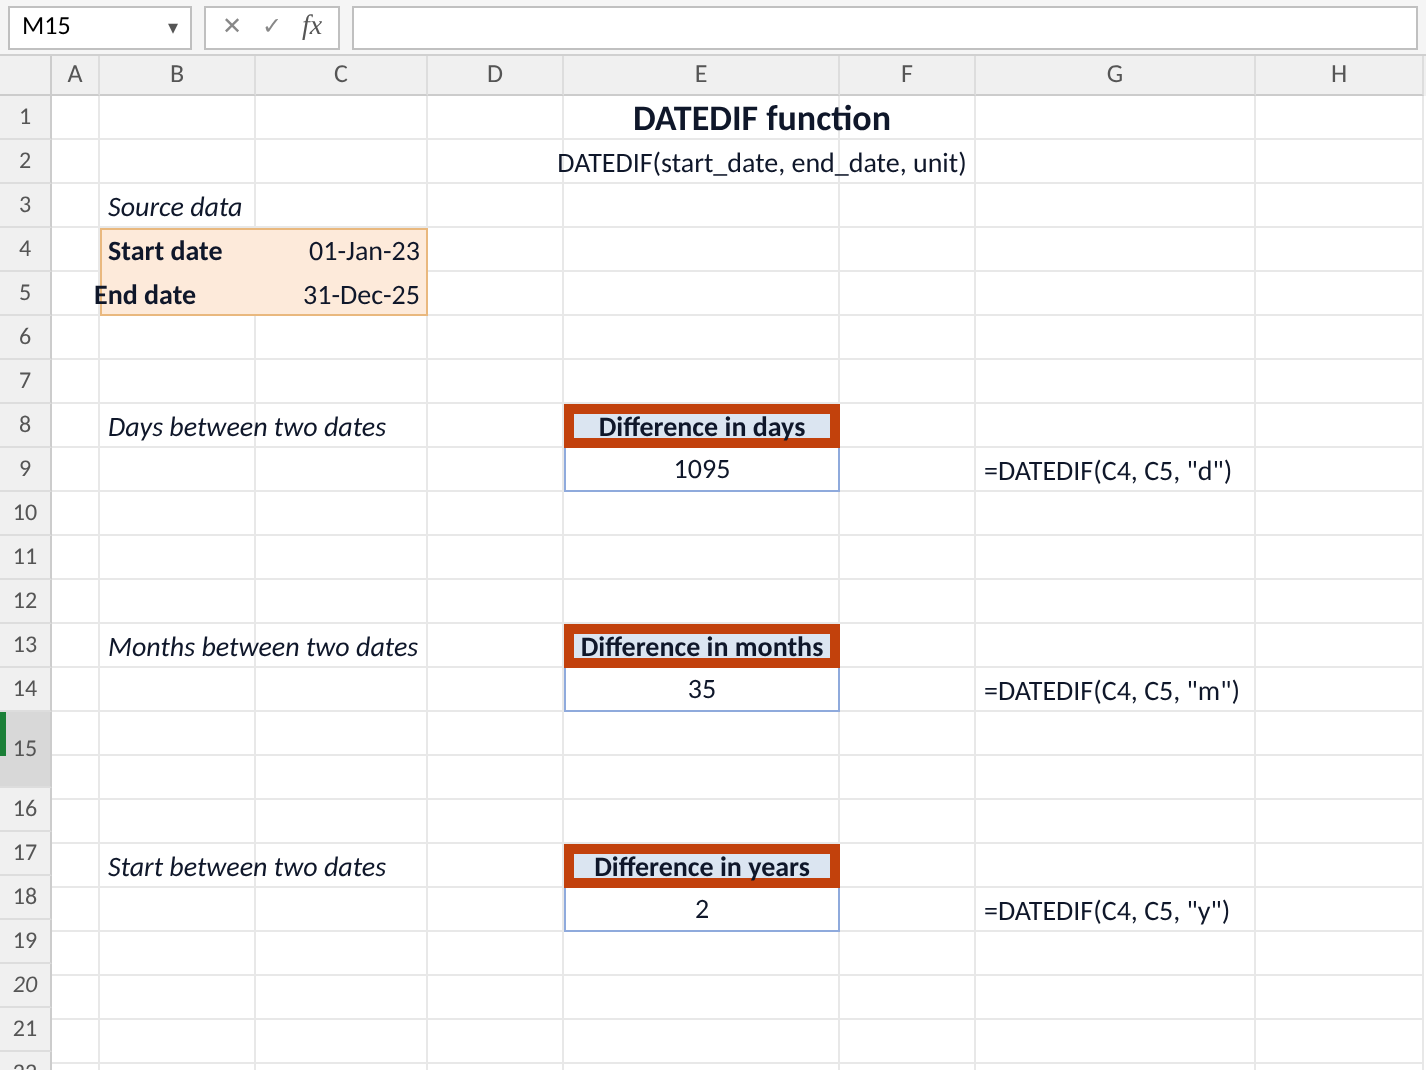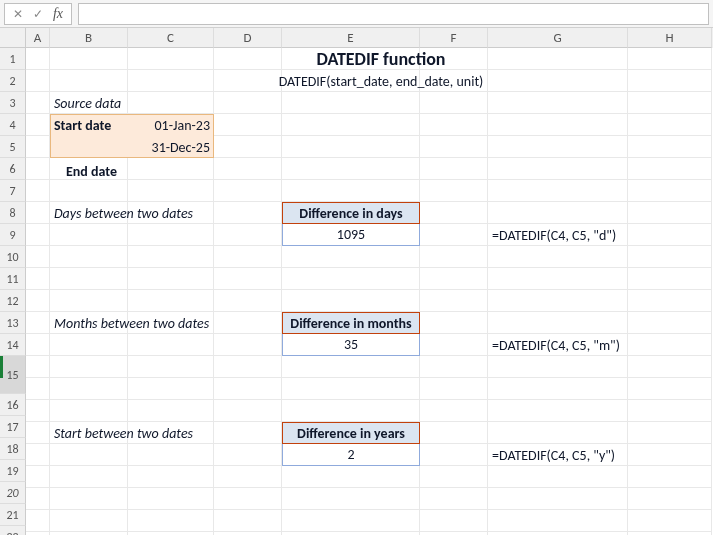--- a/index.html
+++ b/index.html
@@ -109,34 +109,38 @@
 .right { justify-content: flex-end; }
 .title { font-size: 18px; font-weight: bold; }
 .subtitle { font-size: 14px; }
 .orange-box {
   position: absolute;
   background: #fdeada;
   border: 1px solid #e9b87e;
 }
 .blue-header {
   background: #dbe5f1;
-  border: 1px solid #c2410c;
+  border: 5px solid #c2410c;
   text-align: right;
 }
 .blue-val {
   background: #fff;
   border: 1px solid #8faadc;
   border-top: none;
 }
 .grid-lines-v, .grid-lines-h { position: absolute; background: #e8e8e8; }
 </style>
 </head>
 <body>
 
 <div class="formula-bar">
+  <div class="name-box">
+    <span>M15</span>
+    <span class="dd">▾</span>
+  </div>
   <div class="fb-icons">
     <span class="fb-icon">✕</span>
     <span class="fb-icon">✓</span>
     <span class="fb-icon fx">fx</span>
   </div>
   <div class="formula-input"></div>
 </div>
 
 <div class="grid-wrap">
   <div class="corner"></div>
@@ -211,21 +215,21 @@
 
     <div class="cell title center" id="c-title" style="left: 24px; top: 0px; width: 662px; height: 22px;">DATEDIF function</div>
 
     <div class="cell subtitle center" id="c-syntax" style="left: 24px; top: 22px; width: 662px; height: 22px;">DATEDIF(start_date, end_date, unit)</div>
 
     <div class="cell italic" id="c-source" style="left: 24px; top: 44px; width: 164px; height: 22px;">Source data</div>
 
     <div class="cell bold" id="c-b4" style="left: 24px; top: 66px; width: 78px; height: 22px;">Start date</div>
     <div class="cell right" id="c-c4" style="left: 102px; top: 66px; width: 86px; height: 22px;">01-Jan-23</div>
 
-    <div class="cell bold" id="c-b5" style="left: 36px; top: 88px; width: 78px; height: 22px; margin-top: 24px;">End date</div>
+    <div class="cell bold" id="c-b5" style="left: 17px; top: 88px; width: 78px; height: 22px;">End date</div>
     <div class="cell right" id="c-c5" style="left: 102px; top: 88px; width: 86px; height: 22px;">31-Dec-25</div>
 
     <div class="cell italic" id="c-sec-days" style="left: 24px; top: 154px; width: 232px; height: 22px;">Days between two dates</div>
     <div class="cell bold center blue-header" id="c-days-h" style="left: 256px; top: 154px; width: 138px; height: 22px;">Difference in days</div>
     <div class="cell center blue-val" id="c-days-v" style="left: 256px; top: 176px; width: 138px; height: 22px;">1095</div>
     <div class="cell" id="c-days-f" style="left: 462px; top: 176px; width: 224px; height: 22px;">=DATEDIF(C4, C5, "d")</div>
 
     <div class="cell italic" id="c-sec-months" style="left: 24px; top: 264px; width: 232px; height: 22px;">Months between two dates</div>
     <div class="cell bold center blue-header" id="c-months-h" style="left: 256px; top: 264px; width: 138px; height: 22px;">Difference in months</div>
     <div class="cell center blue-val" id="c-months-v" style="left: 256px; top: 286px; width: 138px; height: 22px;">35</div>

